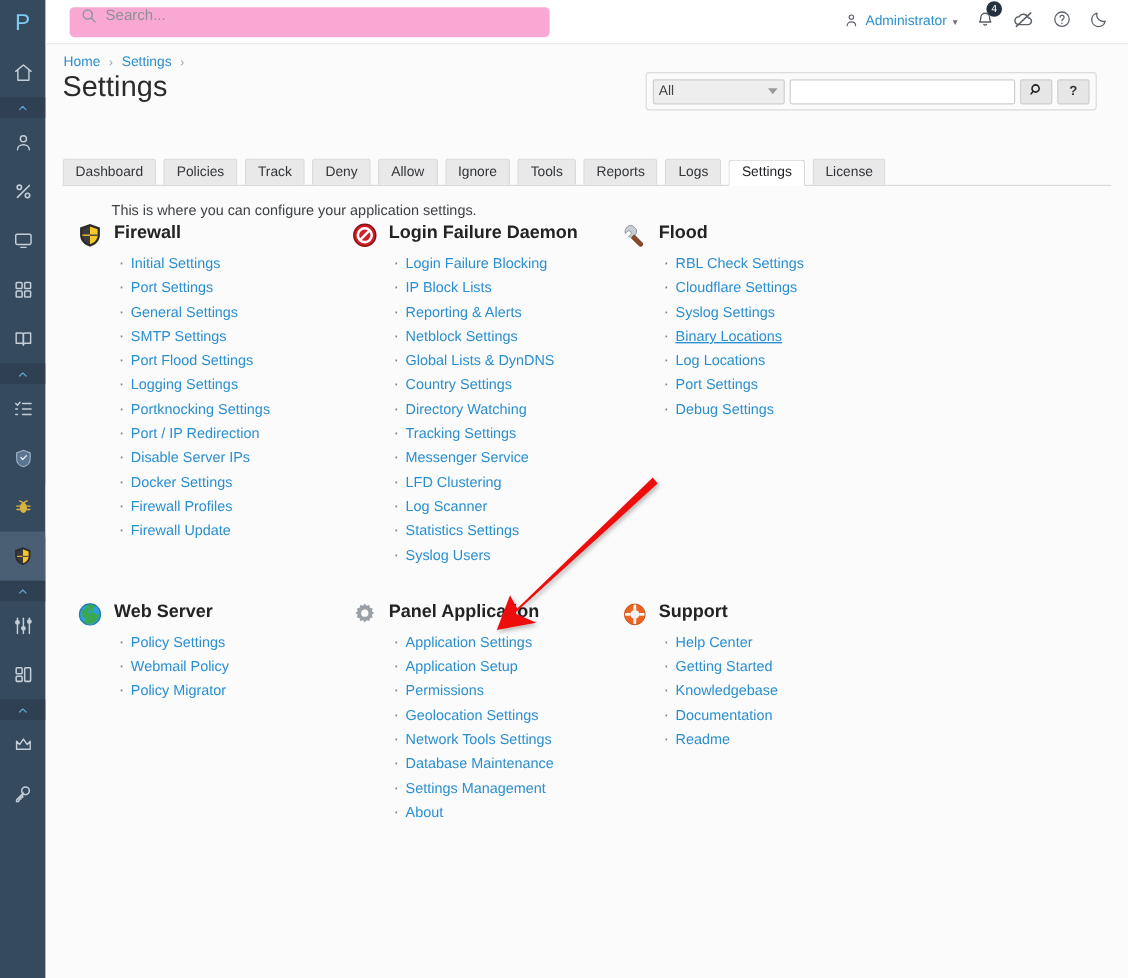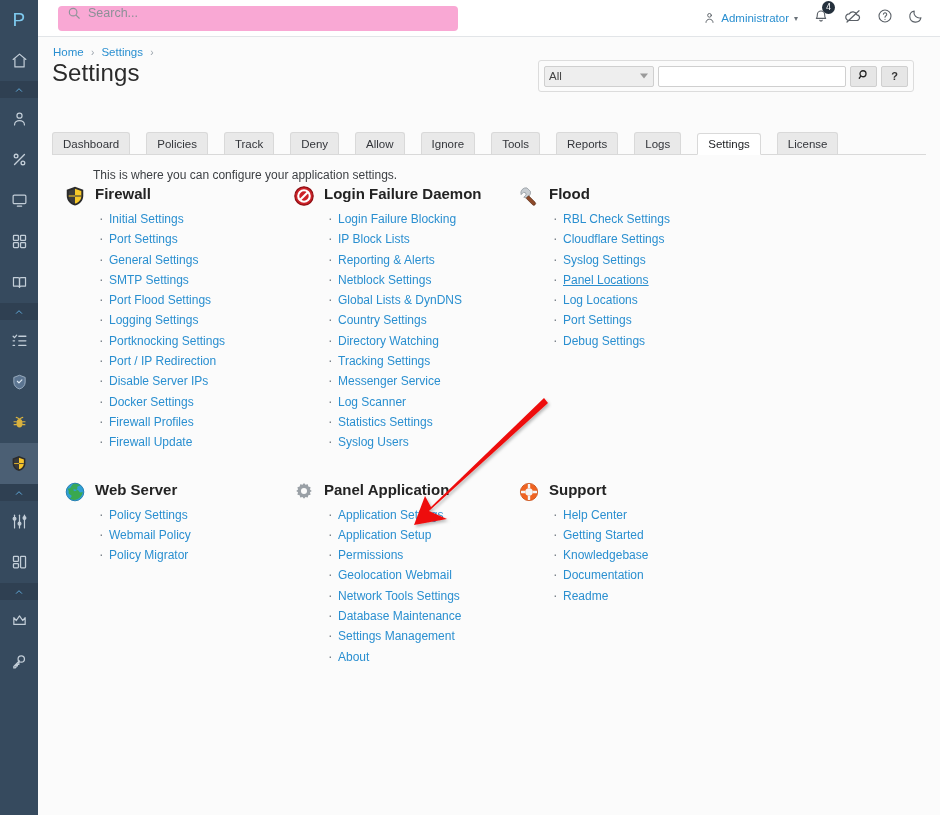--- a/index.html
+++ b/index.html
@@ -119,21 +119,21 @@
 
   
   .tabs {
     position: absolute; left: 14px; top: 96px; width: 874px; height: 22px;
     display: flex; align-items: flex-end;
     border-bottom: 1px solid #d9d9d9;
   }
   .tab {
     height: 22px; padding: 0 10px; background: #e9e9e9;
     border: 1px solid #d9d9d9; border-bottom: none;
-    border-radius: 3px 3px 0 0; margin-right: 16px;
+    border-radius: 3px 3px 0 0; margin-right: 6px;
     font-size: 11.5px; color: #33353a;
     display: flex; align-items: center;
   }
   .tab.active { background: #ffffff; color: #1d1f22; border-bottom: 1px solid #ffffff; margin-bottom: -1px; }
 
   .intro { position: absolute; left: 55px; top: 131px; font-size: 12px; color: #3c3f43; }
 
   
   .grid { position: absolute; left: 0; top: 148px; width: 902px; }
   .row { display: flex; }
@@ -485,41 +485,42 @@
           <ul class="links">
             <li><a style="color:inherit;text-decoration:none">Login Failure Blocking</a></li>
             <li><a style="color:inherit;text-decoration:none">IP Block Lists</a></li>
             <li><a style="color:inherit;text-decoration:none">Reporting &amp; Alerts</a></li>
             <li><a style="color:inherit;text-decoration:none">Netblock Settings</a></li>
             <li><a style="color:inherit;text-decoration:none">Global Lists &amp; DynDNS</a></li>
             <li><a style="color:inherit;text-decoration:none">Country Settings</a></li>
             <li><a style="color:inherit;text-decoration:none">Directory Watching</a></li>
             <li><a style="color:inherit;text-decoration:none">Tracking Settings</a></li>
             <li><a style="color:inherit;text-decoration:none">Messenger Service</a></li>
+            <li><a style="color:inherit;text-decoration:none">LFD Clustering</a></li>
             <li><a style="color:inherit;text-decoration:none">Log Scanner</a></li>
             <li><a style="color:inherit;text-decoration:none">Statistics Settings</a></li>
             <li><a style="color:inherit;text-decoration:none">Syslog Users</a></li>
           </ul>
         </section>
 
         <section class="col">
           <div class="sec-head">
             <span class="sec-icon">
               <svg width="22" height="22" viewBox="0 0 24 24">
                 <path d="M9.8 3.2a5.6 5.6 0 00-6.4 7.3l2.6-2.6 2.3.6.6 2.3-2.6 2.6a5.6 5.6 0 007.3-6.4z" fill="#c9ced3" stroke="#8b9298" stroke-width=".8" stroke-linejoin="round"></path>
                 <path d="M11.6 11.8l7 7a1.9 1.9 0 01-2.7 2.7l-7-7z" fill="#8d4a2a" stroke="#5d2f19" stroke-width=".8"></path>
               </svg>
             </span>
             <span class="sec-title">Flood</span>
           </div>
           <ul class="links">
             <li><a style="color:inherit;text-decoration:none">RBL Check Settings</a></li>
             <li><a style="color:inherit;text-decoration:none">Cloudflare Settings</a></li>
             <li><a style="color:inherit;text-decoration:none">Syslog Settings</a></li>
-            <li class="hover"><a style="color:inherit;text-decoration:underline">Panel Locations</a></li>
+            <li class="hover"><a style="color:inherit;text-decoration:underline">Binary Locations</a></li>
             <li><a style="color:inherit;text-decoration:none">Log Locations</a></li>
             <li><a style="color:inherit;text-decoration:none">Port Settings</a></li>
             <li><a style="color:inherit;text-decoration:none">Debug Settings</a></li>
           </ul>
         </section>
       </div>
 
       <div class="row row2">
 
         <section class="col">
@@ -548,21 +549,21 @@
                 <path d="M12 2.2l1.6 2 2.5-.7.6 2.5 2.5.7-.7 2.5 2 1.6-2 1.6.7 2.5-2.5.7-.6 2.5-2.5-.7-1.6 2-1.6-2-2.5.7-.6-2.5-2.5-.7.7-2.5-2-1.6 2-1.6-.7-2.5 2.5-.7.6-2.5 2.5.7z" fill="#9aa0a6"></path>
                 <circle cx="12" cy="10.9" r="3.3" fill="#fbfbfb"></circle>
               </svg>
             </span>
             <span class="sec-title">Panel Application</span>
           </div>
           <ul class="links">
             <li><a style="color:inherit;text-decoration:none">Application Settings</a></li>
             <li><a style="color:inherit;text-decoration:none">Application Setup</a></li>
             <li><a style="color:inherit;text-decoration:none">Permissions</a></li>
-            <li><a style="color:inherit;text-decoration:none">Geolocation Webmail</a></li>
+            <li><a style="color:inherit;text-decoration:none">Geolocation Settings</a></li>
             <li><a style="color:inherit;text-decoration:none">Network Tools Settings</a></li>
             <li><a style="color:inherit;text-decoration:none">Database Maintenance</a></li>
             <li><a style="color:inherit;text-decoration:none">Settings Management</a></li>
             <li><a style="color:inherit;text-decoration:none">About</a></li>
           </ul>
         </section>
 
         <section class="col">
           <div class="sec-head">
             <span class="sec-icon">

